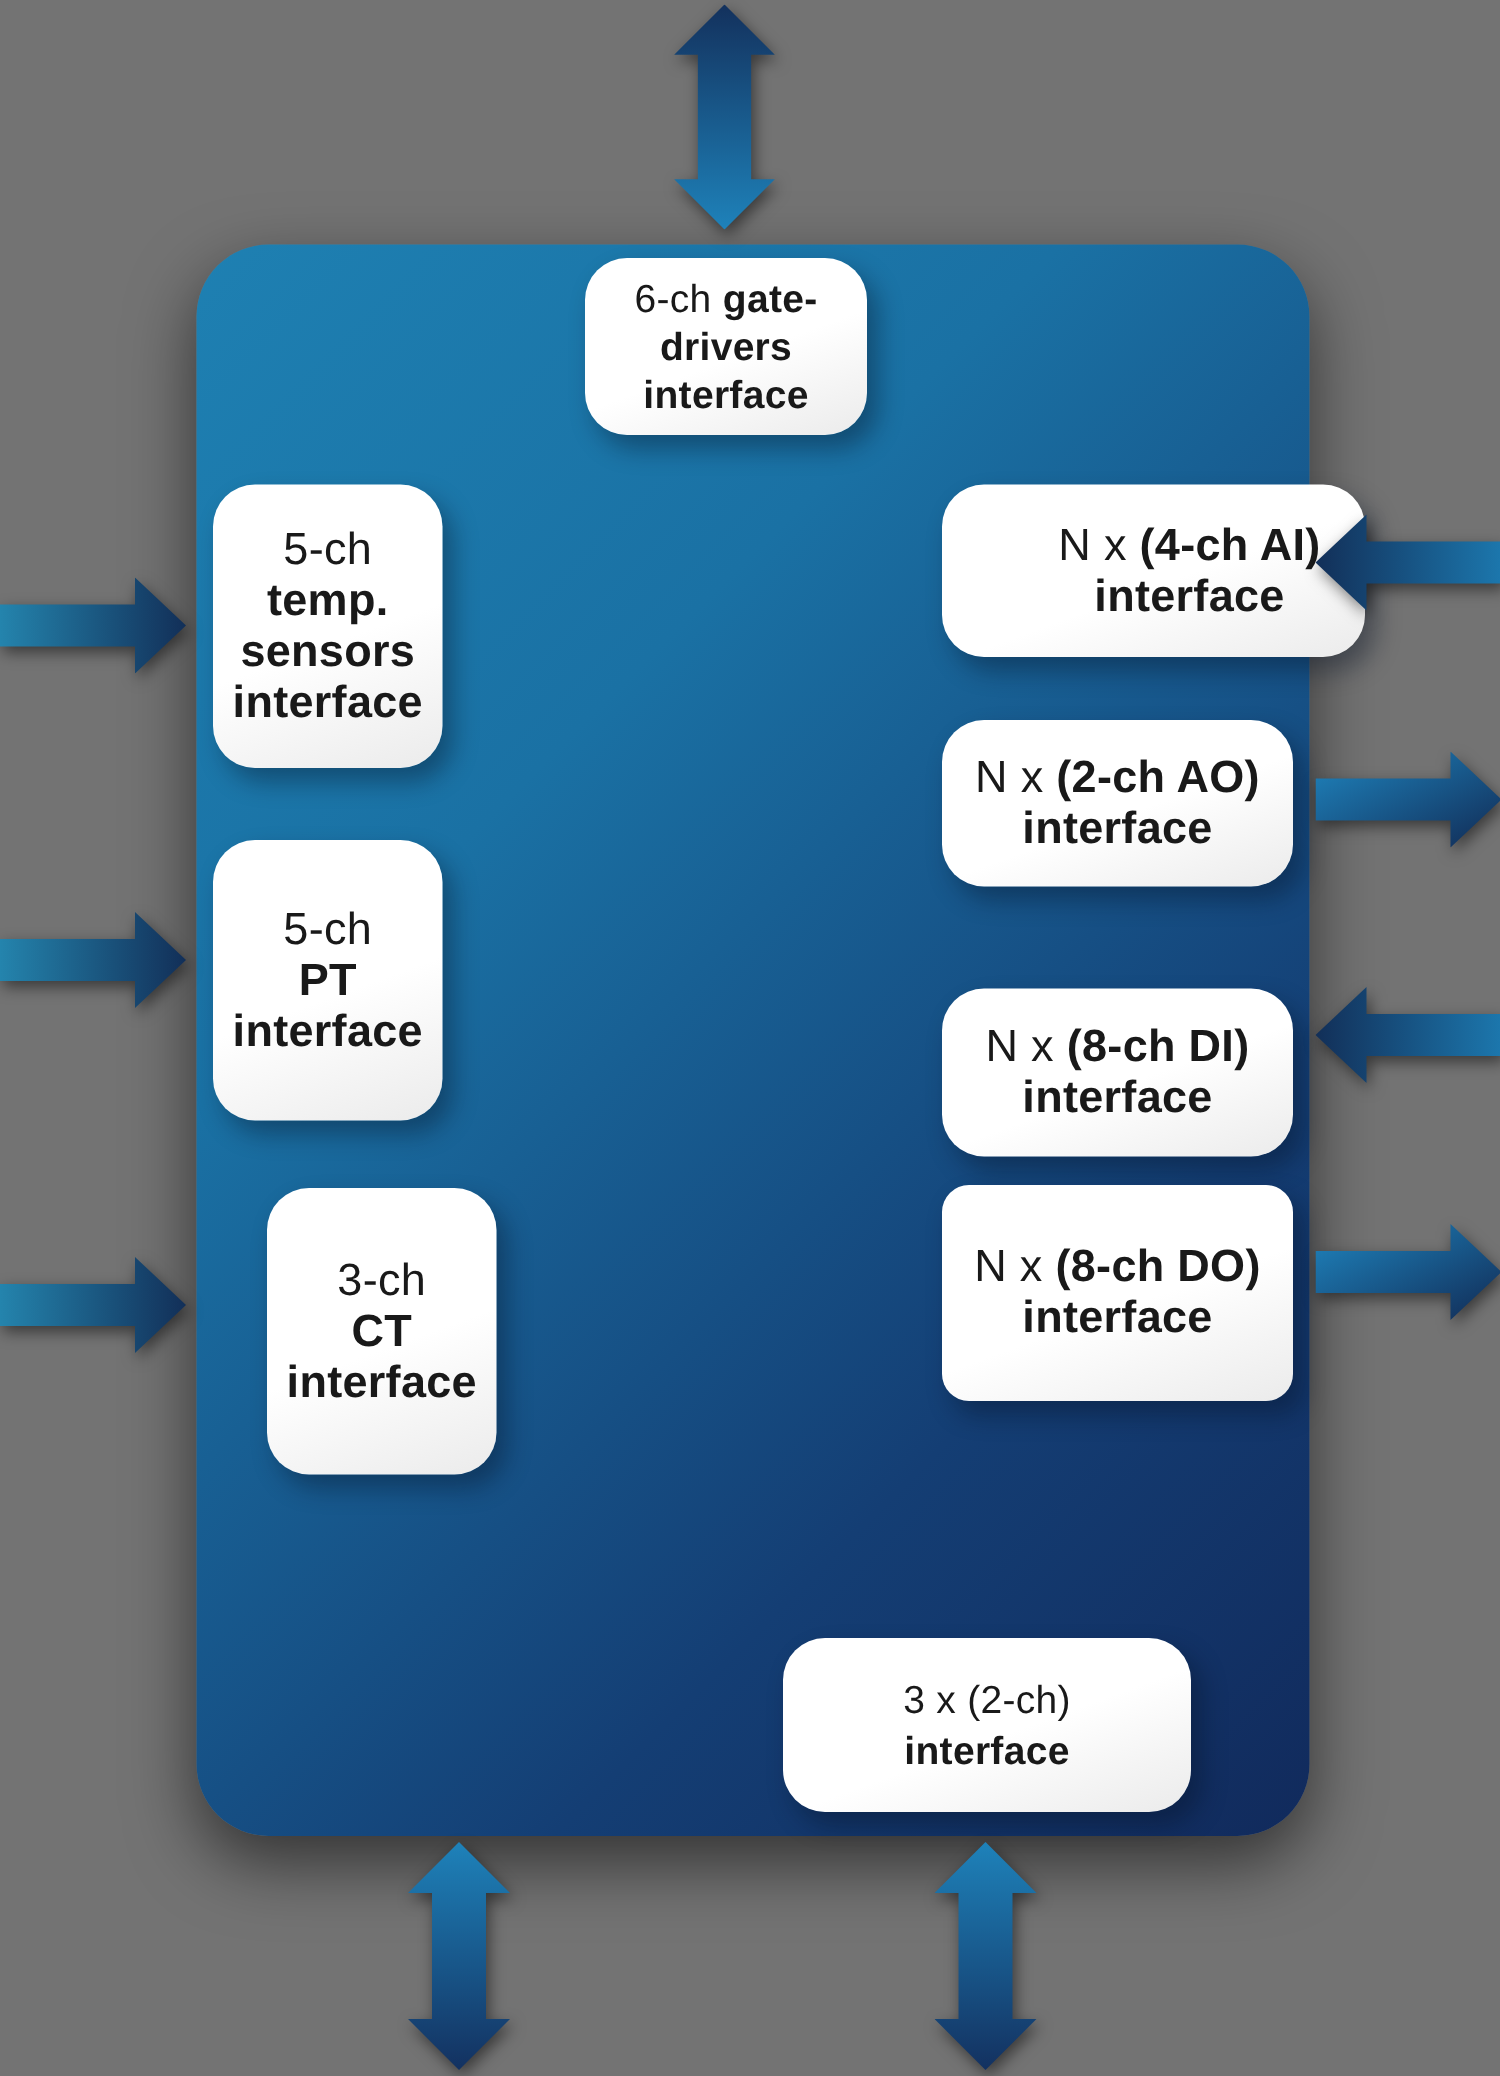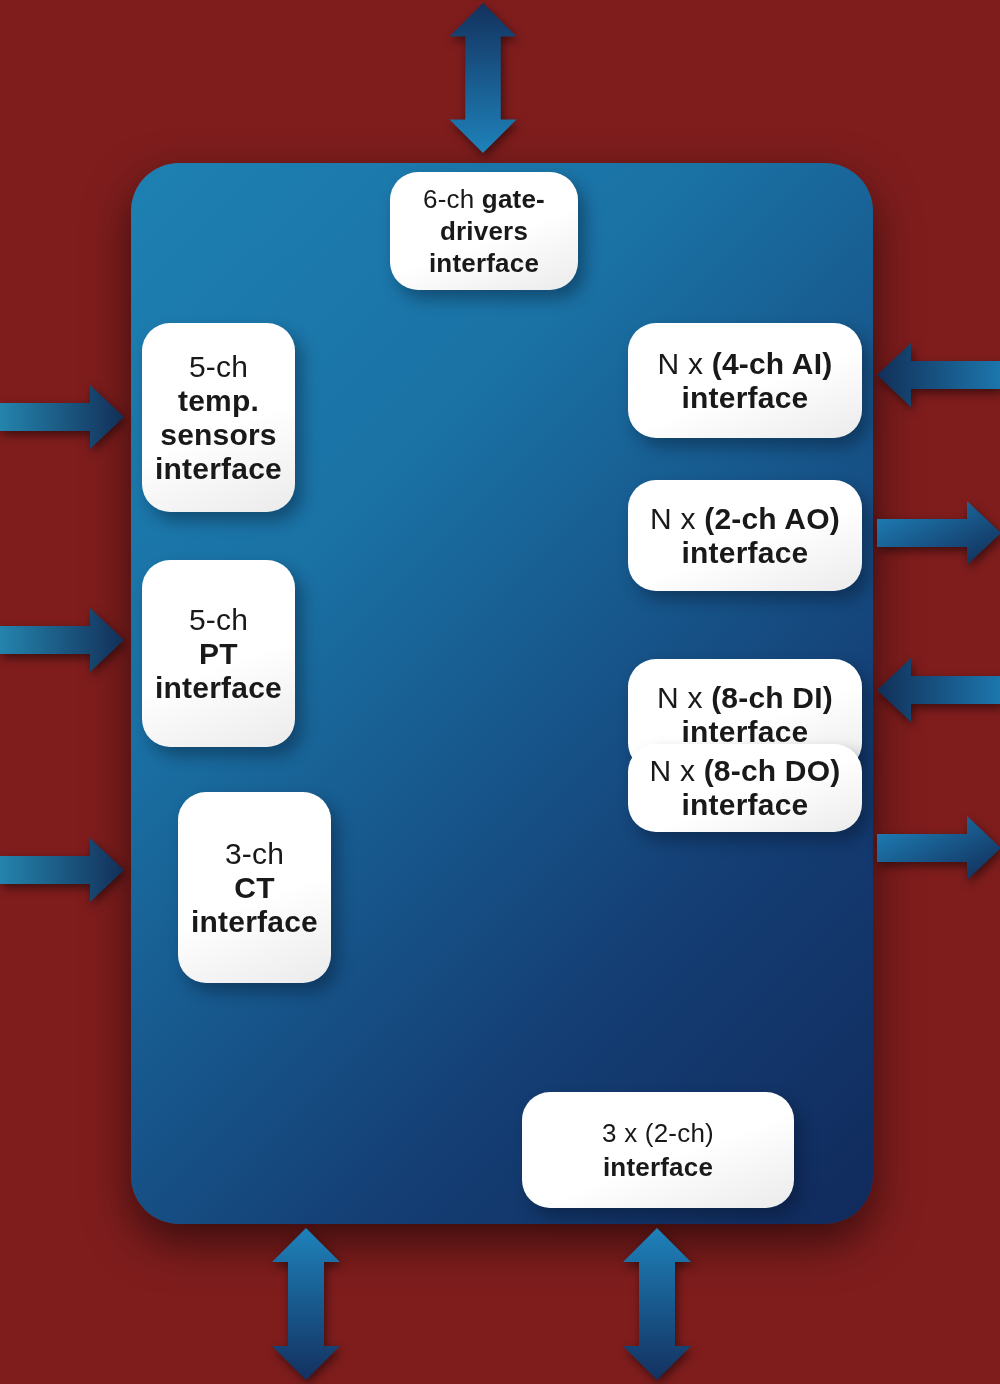--- a/index.html
+++ b/index.html
@@ -1,36 +1,36 @@
 <!DOCTYPE html>
 <html><head>
 <meta charset="utf-8">
 <style>
   html,body{margin:0;padding:0;background:#000;}
-  .stage{position:relative;width:1000px;height:1384px;background:#7f1d1d;overflow:hidden;
+  .stage{position:relative;width:1000px;height:1384px;background:#737373;overflow:hidden;
          font-family:"Liberation Sans","DejaVu Sans",sans-serif;}
   .panel{position:absolute;left:131px;top:163px;width:742px;height:1061px;border-radius:48px;
          background:linear-gradient(135deg,#1e80b2 0%,#1a71a4 32%,#143e74 72%,#112a5c 100%);
          box-shadow:0 18px 45px rgba(0,0,0,.55);}
   .node{position:absolute;background:linear-gradient(160deg,#ffffff 55%,#ebebeb 100%);
         border-radius:28px;box-shadow:7px 9px 16px rgba(5,15,35,.38);
         display:flex;flex-direction:column;align-items:center;justify-content:center;
         text-align:center;color:#191919;font-size:30px;line-height:34px;letter-spacing:.2px;}
   .node .line{white-space:nowrap;}
   .w-r{font-weight:400;}
   .w-s{font-weight:600;}
   .w-b{font-weight:700;}
   .node-gate {left:390px;top:172px;width:188px;height:118px;font-size:26px;line-height:32px;}
   .node-temp {left:142px;top:323px;width:153px;height:189px;}
   .node-pt   {left:142px;top:560px;width:153px;height:187px;}
   .node-ct   {left:142px;top:792px;width:153px;height:191px;margin-left:36px;}
-  .node-ai   {left:628px;top:323px;width:234px;height:115px;}
+  .node-ai   {left:628px;top:323px;width:234px;height:115px;padding-left:48px;}
   .node-ao   {left:628px;top:480px;width:234px;height:111px;}
   .node-di   {left:628px;top:635px;width:234px;height:112px;margin-top:24px;}
-  .node-do   {left:628px;top:744px;width:234px;height:88px;}
+  .node-do   {left:628px;top:790px;width:234px;height:144px;border-radius:18px;}
   .node-fiber{left:210px;top:1092px;width:193px;height:116px;}
   .node-ecat {left:522px;top:1092px;width:272px;height:116px;font-size:26px;}
   .arrow{position:absolute;filter:drop-shadow(2px 4px 5px rgba(0,0,0,.5));}
   .arrow-top         {left:449px;top:3px;width:68px;height:150px;}
   .arrow-bottom-left {left:272px;top:1228px;width:68px;height:152px;}
   .arrow-bottom-right{left:623px;top:1228px;width:68px;height:152px;}
   .arrow-left-1{left:0;top:385px;width:124px;height:64px;}
   .arrow-left-2{left:0;top:608px;width:124px;height:64px;}
   .arrow-left-3{left:0;top:838px;width:124px;height:64px;}
   .arrow-ai{left:877px;top:343px;width:124px;height:64px;}

